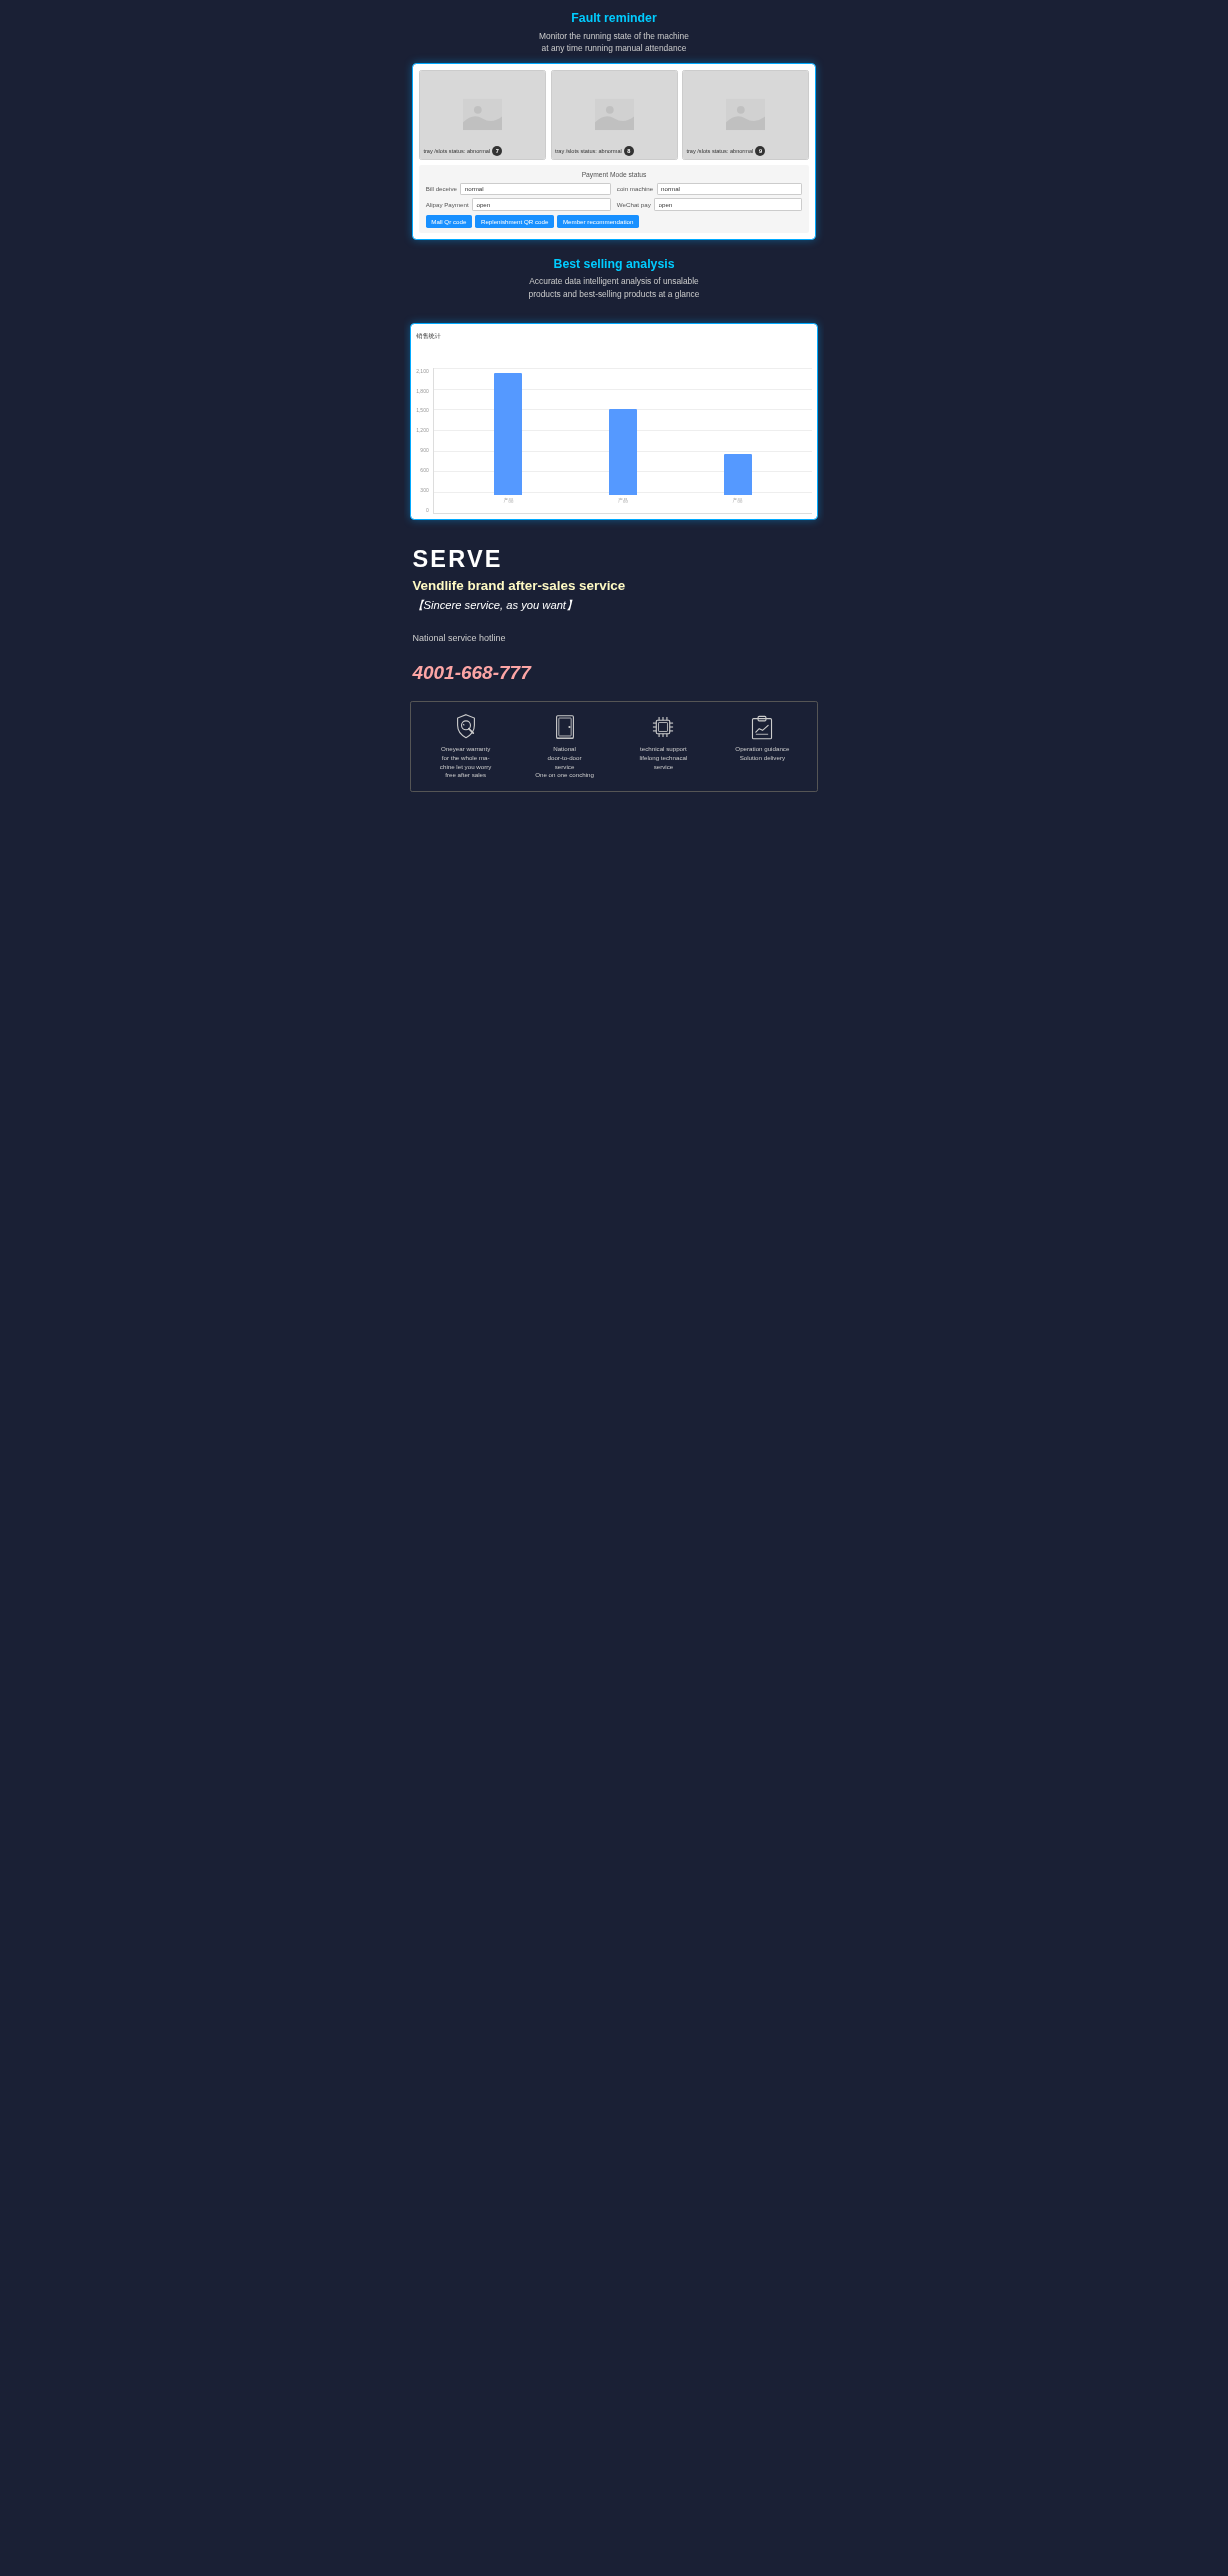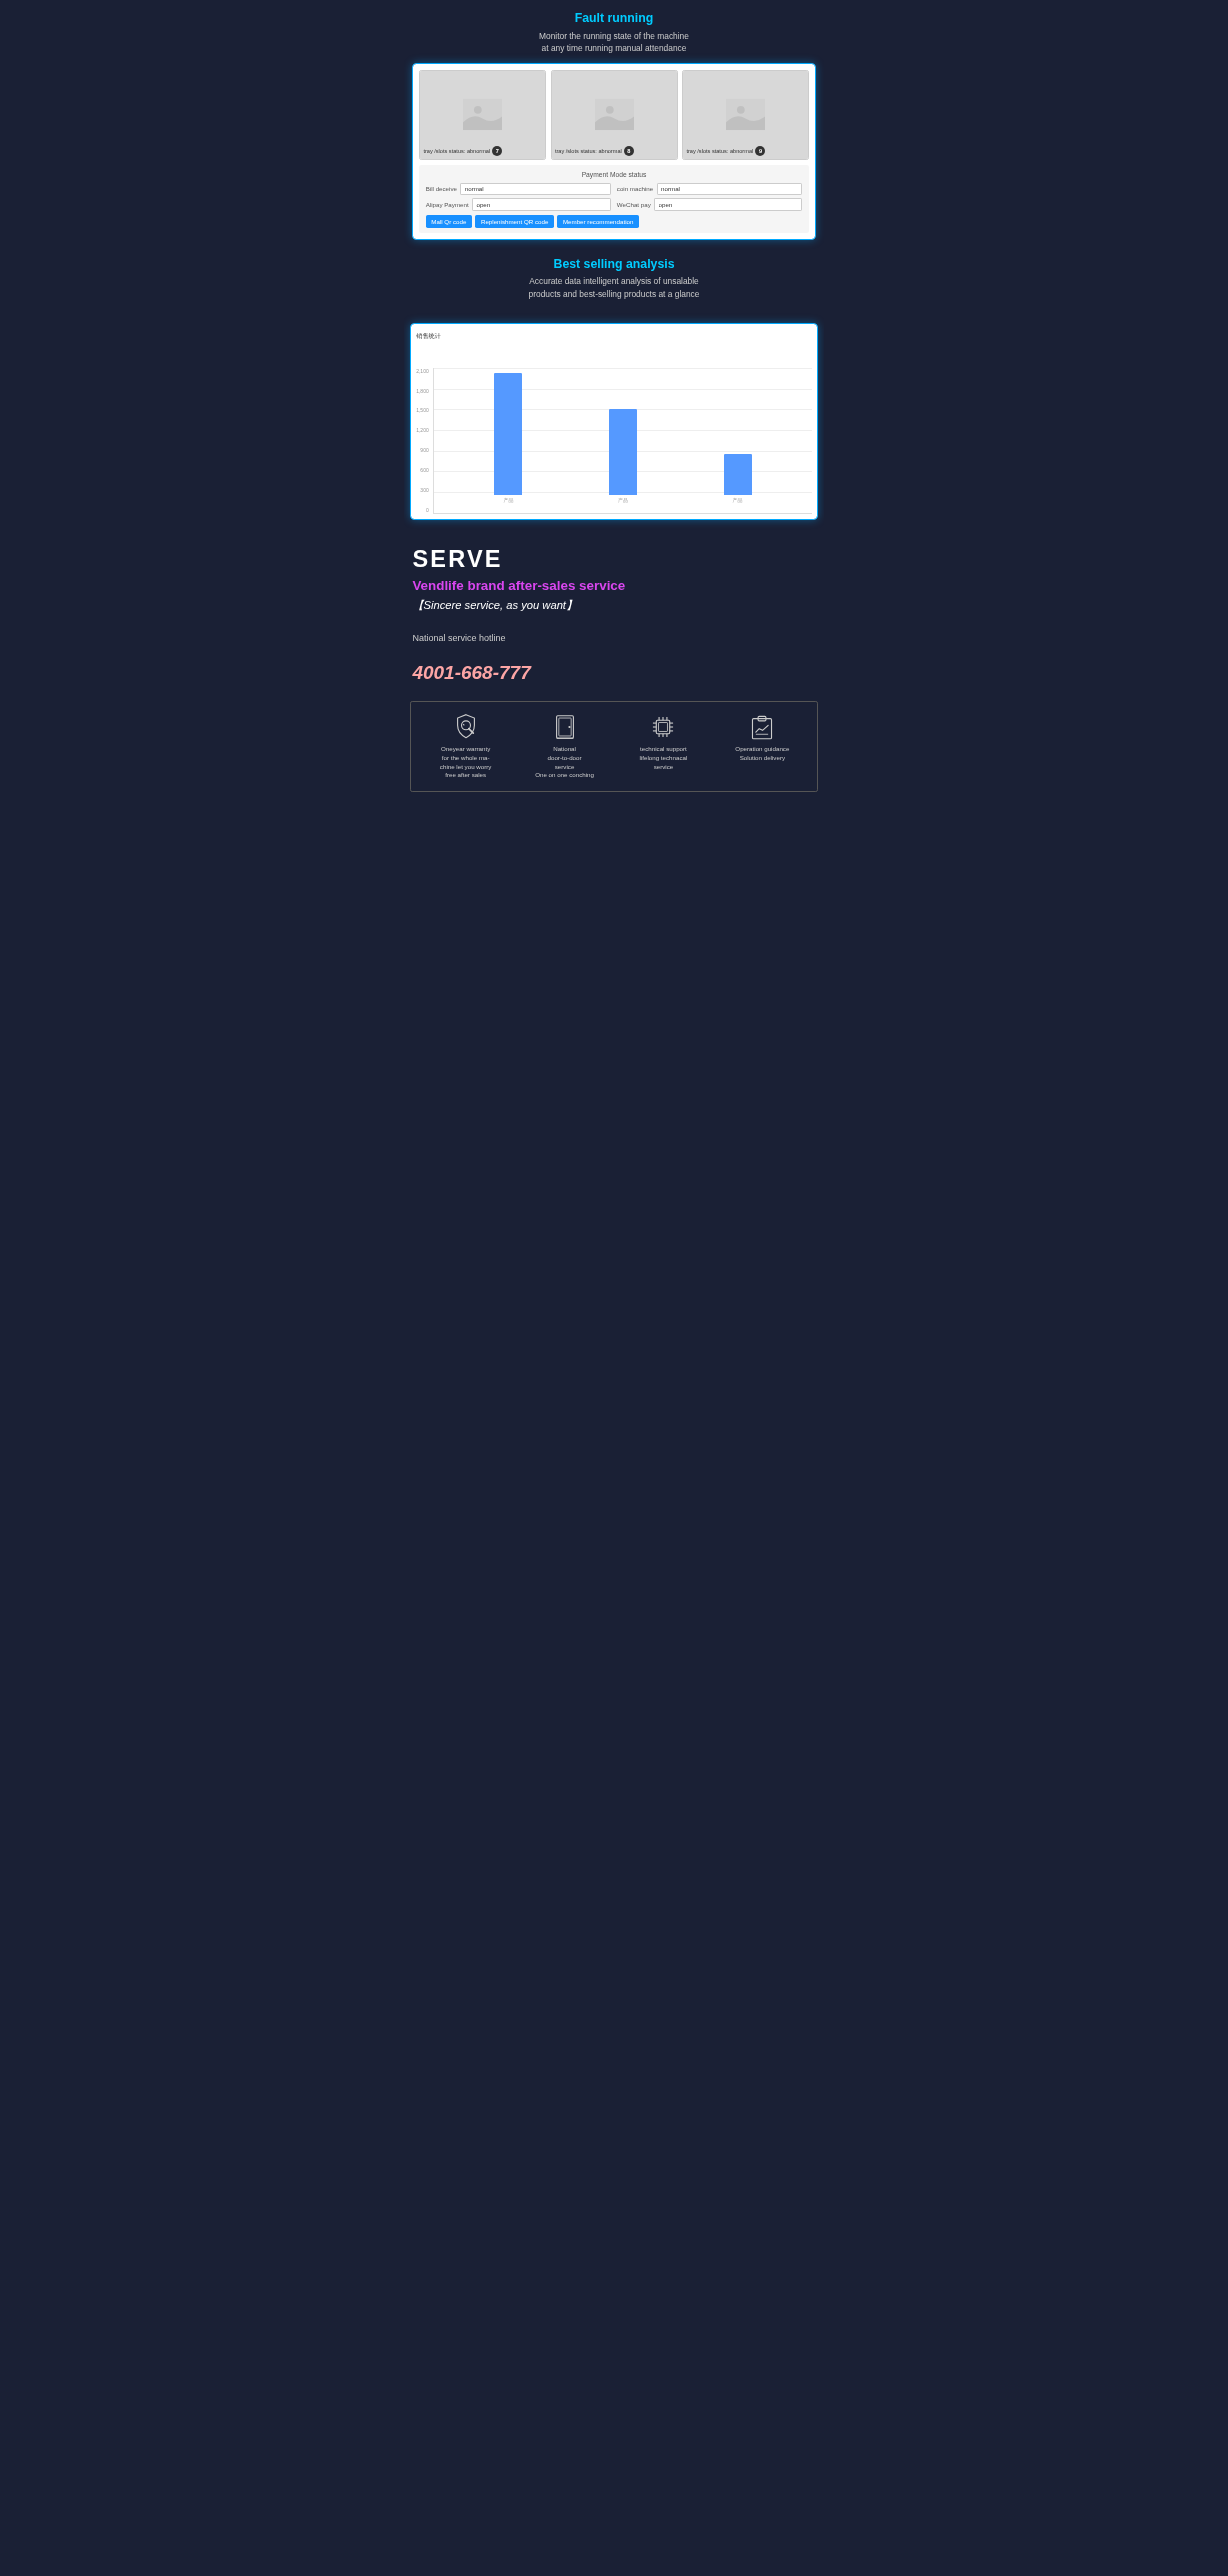--- a/index.html
+++ b/index.html
@@ -184,21 +184,21 @@
       font-size: 23.5px;
       font-weight: 900;
       color: #fff;
       letter-spacing: 2.2px;
       margin-bottom: 5.6px;
     }
 
     .serve-brand {
       font-size: 13.4px;
       font-weight: bold;
-      color: #d946ef;
+      color: #fef9c3;
       margin-bottom: 4.5px;
     }
 
     .serve-tagline {
       font-size: 11.2px;
       color: #fff;
       margin-bottom: 20px;
       font-style: italic;
     }
 
@@ -244,21 +244,21 @@
     .footer-text {
       font-size: 6.2px;
       color: #ccc;
       line-height: 1.4;
     }
   </style>
 </head>
 <body>
 
 <div class="fault-section">
-  <div class="section-title-cyan">Fault running</div>
+  <div class="section-title-cyan">Fault reminder</div>
   <div class="section-subtitle">
     <span>Monitor the running state of the machine</span><br>
     <span>at any time running manual attendance</span>
   </div>
 
   <div class="glowing-panel">
 
     <div class="image-row">
 
       <div class="image-card">

